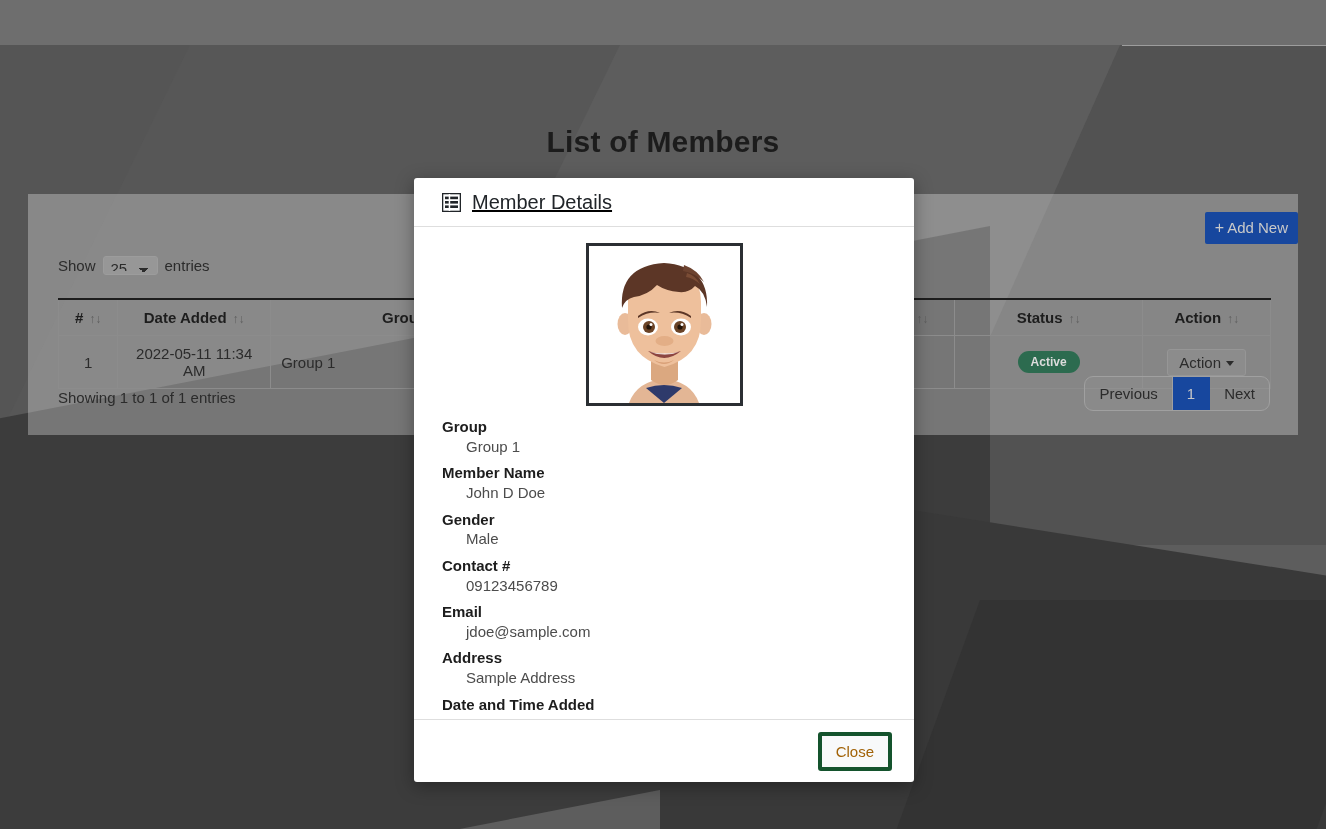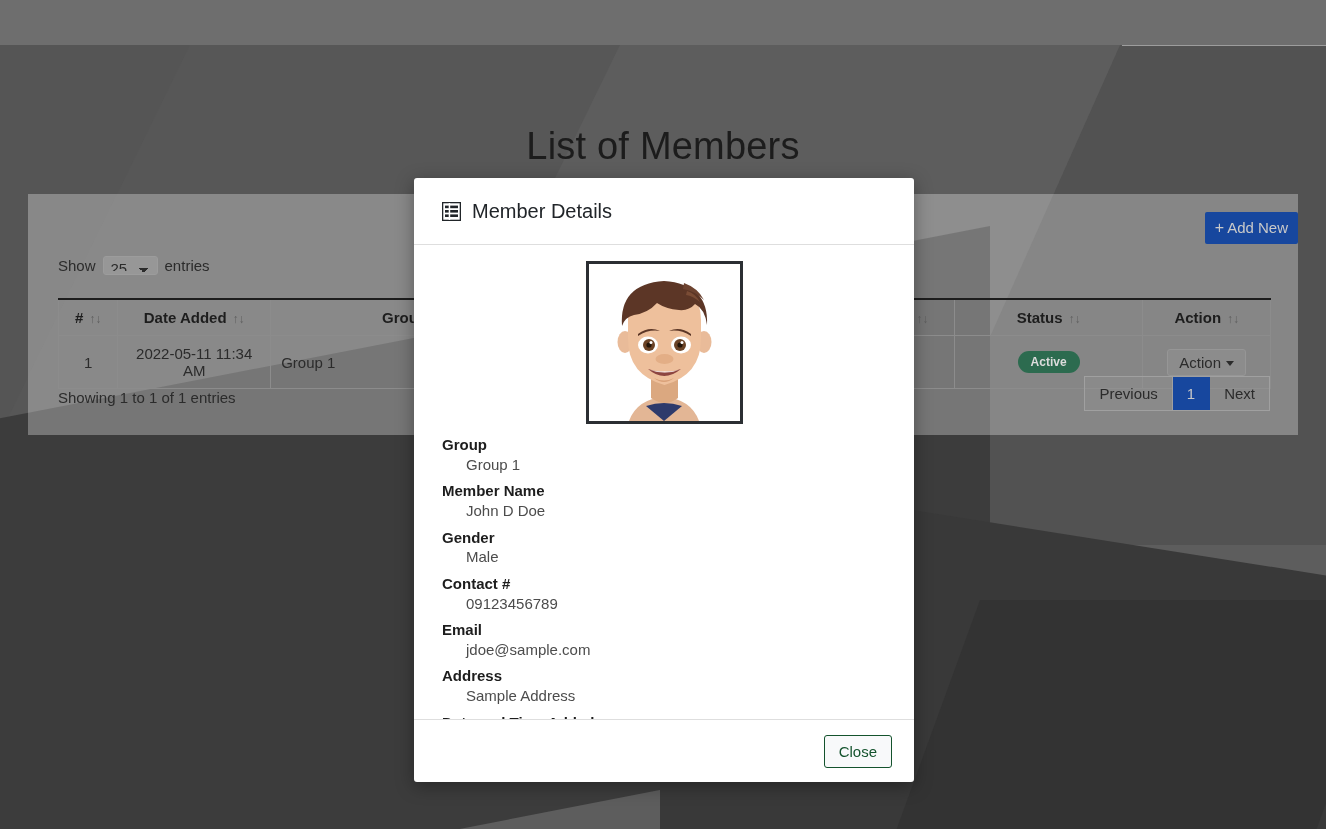--- a/index.html
+++ b/index.html
@@ -102,21 +102,21 @@
     width: 204px; height: 1px;
     background: #9d9d9d; z-index: 41;
   }
 
   
   #page-title-wrap {
     position: absolute; left: 0; top: 125px;
     width: 1326px; text-align: center; z-index: 5;
   }
   #page-title {
-    font-size: 38px; font-weight: normal; color: #1c1c1c;
+    font-size: 30px; font-weight: bold; color: #1c1c1c;
     letter-spacing: 0.2px;
   }
   #title-rule {
     width: 66px; height: 4px; background: #1c4e9c;
     margin: 19px auto 0 auto;
   }
 
   
   #card {
     position: absolute; left: 28px; top: 194px;
@@ -241,21 +241,21 @@
   }
 
   .dt-info {
     position: absolute; left: 30px; top: 195px;
     font-size: 15px; color: #2b2b2b;
   }
   .dt-paginate {
     position: absolute; right: 28px; top: 182px;
     display: flex;
     border: 1px solid #a0a0a0;
-    border-radius: 0;
+    border-radius: 9px;
     overflow: hidden;
   }
   .pg {
     padding: 8px 14px;
     font-size: 15px;
     color: #2b2b2b;
     background: rgba(255,255,255,0.04);
     cursor: pointer;
     border-right: 1px solid #a0a0a0;
     white-space: nowrap;
@@ -268,24 +268,25 @@
     position: absolute;
     left: 414px; top: 178px;
     width: 500px; height: 604px;
     background: #ffffff;
     border-radius: 3px;
     box-shadow: 0 4px 18px rgba(0,0,0,0.35);
     z-index: 60;
     display: flex; flex-direction: column;
   }
   .modal-header {
-    height: 67px;
+    height: 49px;
     border-bottom: 1px solid #dedede;
     display: flex; align-items: center;
     padding: 0 28px;
+    text-decoration: underline;
   }
   .modal-title {
     font-size: 20px; color: #212529; display: flex; align-items: center;
   }
   .tbl-icon { margin-right: 11px; display: inline-flex; }
   .modal-body {
     flex: 1;
     padding: 16px 28px 10px 28px;
     overflow: hidden;
   }
@@ -304,23 +305,23 @@
     font-size: 15px; color: #4c4c4c; line-height: 1.3; padding-left: 24px;
   }
   .modal-footer {
     height: 63px;
     border-top: 1px solid #dedede;
     display: flex; align-items: center; justify-content: flex-end;
     padding: 0 22px;
   }
   .btn-close-modal {
     background: #f8f9fa;
-    border: 1px solid #14532d;
+    border: 4px solid #14532d;
     border-radius: 3px;
-    color: #14532d;
+    color: #a16207;
     font-size: 15px;
     padding: 7px 14px;
     cursor: pointer;
     text-align: right;
   }
 </style>
 </head>
 <body>
 
 <div id="page">

